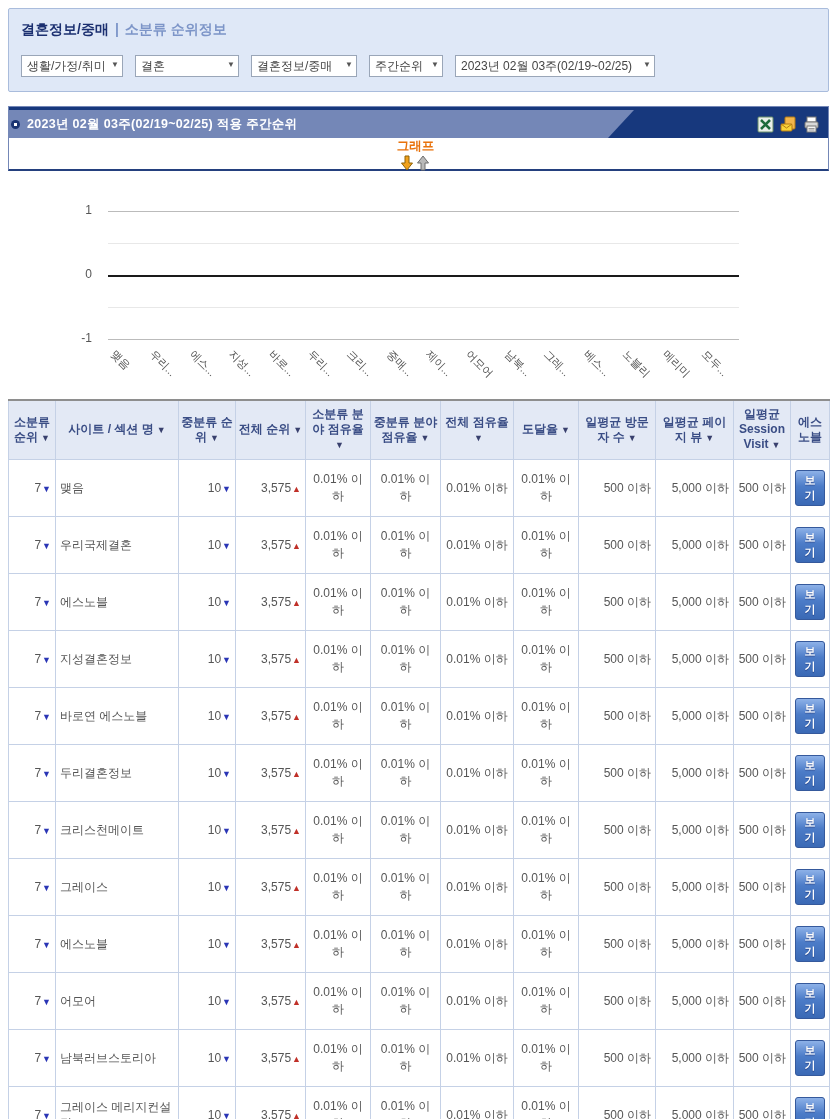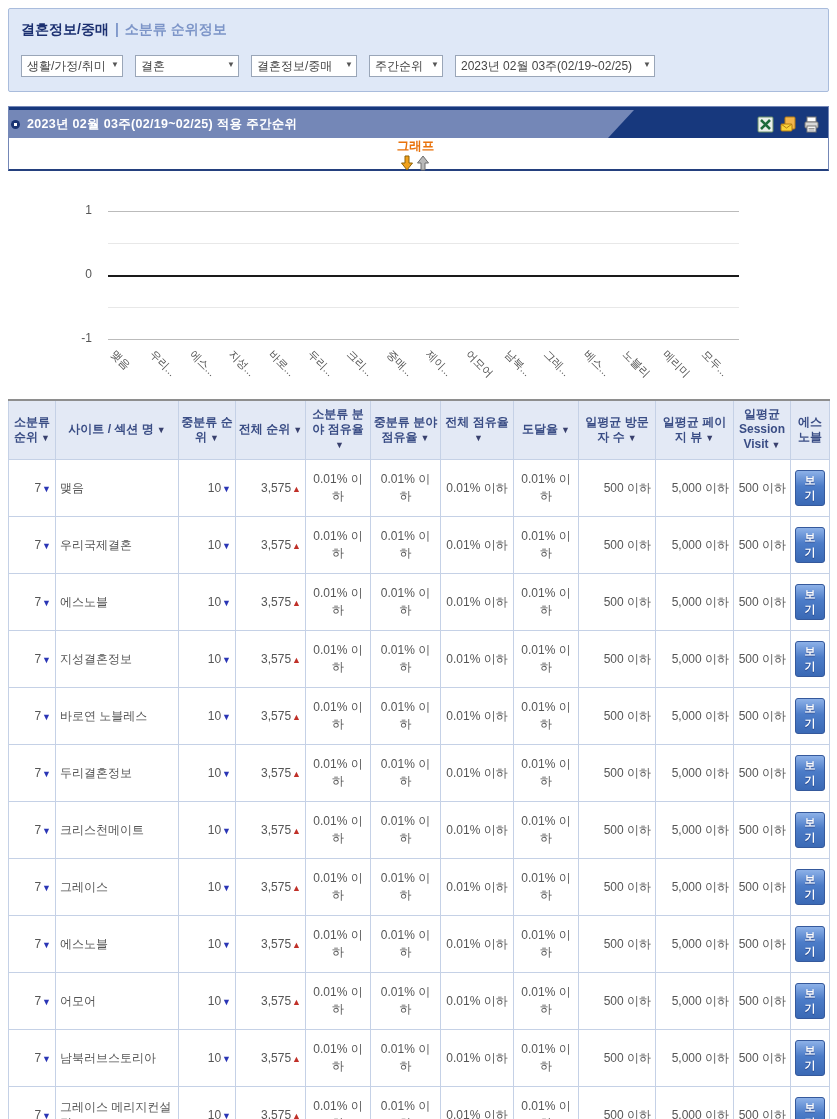--- a/index.html
+++ b/index.html
@@ -267,21 +267,21 @@
         <td class="ct">0.01% 이하</td>
         <td class="ct">0.01% 이하</td>
         <td class="ra">500 이하</td>
         <td class="ra">5,000 이하</td>
         <td class="ra">500 이하</td>
         <td class="ct"><span class="btn-view">보기</span></td>
       </tr>
 
       <tr>
         <td class="ra"><span>7</span><span class="tri-blue">▼</span></td>
-        <td class="name">바로연 노블레스</td>
+        <td class="name">바로연 에스노블</td>
         <td class="ra"><span>10</span><span class="tri-blue">▼</span></td>
         <td class="ra"><span>3,575</span><span class="tri-red">▲</span></td>
         <td class="ct">0.01% 이하</td>
         <td class="ct">0.01% 이하</td>
         <td class="ct">0.01% 이하</td>
         <td class="ct">0.01% 이하</td>
         <td class="ra">500 이하</td>
         <td class="ra">5,000 이하</td>
         <td class="ra">500 이하</td>
         <td class="ct"><span class="btn-view">보기</span></td>

